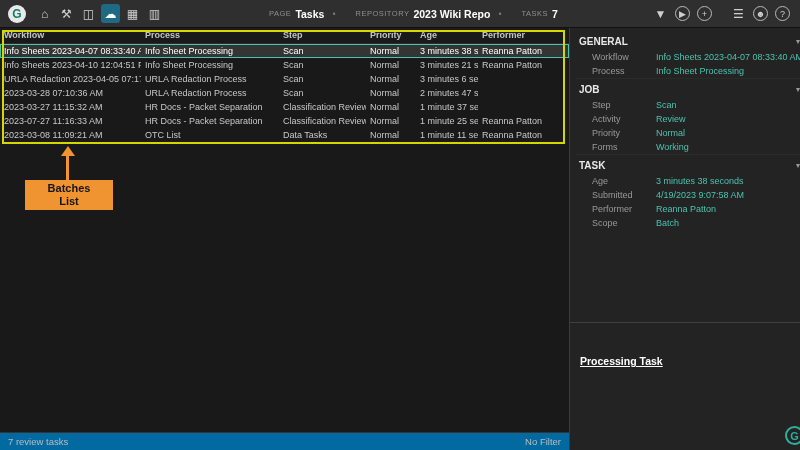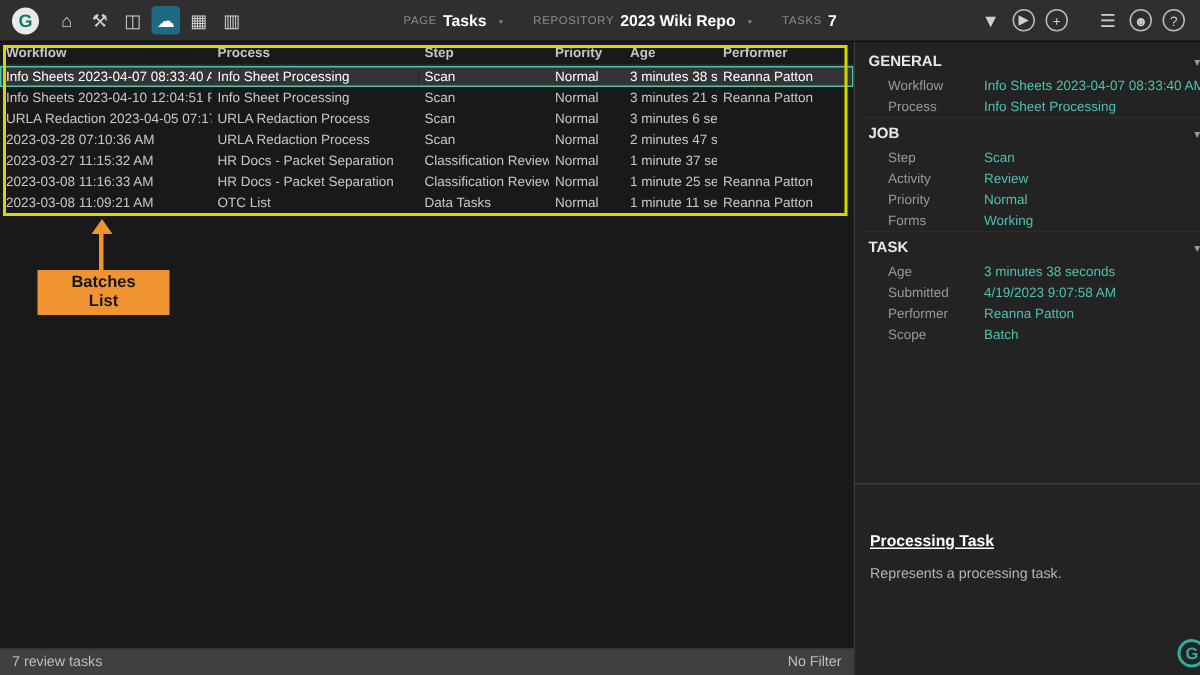--- a/index.html
+++ b/index.html
@@ -43,21 +43,21 @@
                  border:2px solid #d6d600; pointer-events:none; }
   .anno-arrow-head { position:absolute; left:61px; top:118px; width:0; height:0;
                      border-left:7px solid transparent; border-right:7px solid transparent;
                      border-bottom:10px solid #ef9430; }
   .anno-arrow-shaft { position:absolute; left:66px; top:127px; width:3px; height:25px; background:#ef9430; }
   .anno-label { position:absolute; left:25px; top:152px; width:88px; height:30px; background:#ef9430;
                 color:#161616; font-size:11px; font-weight:bold; display:flex; align-items:center;
                 justify-content:center; text-align:center; line-height:13px; padding:0 22px; }
 
   
-  .statusbar { height:18px; flex:none; background:#404040; border-top:1px solid #333;
+  .statusbar { height:18px; flex:none; background:#0369a1; border-top:1px solid #333;
                display:flex; align-items:center; justify-content:space-between;
                padding:0 8px; font-size:9.5px; color:#bdbdbd; }
 
   
   .right { flex:1; background:#232323; display:flex; flex-direction:column; position:relative; }
   .props { padding:3px 8px 0 6px; }
   .prop-group { display:flex; justify-content:space-between; align-items:center; color:#e8e8e8;
                 font-weight:bold; font-size:10px; padding:5px 3px 3px 3px; border-top:1px solid #2b2b2b; }
   .prop-group:first-child { border-top:none; }
   .chev { color:#9a9a9a; font-size:8px; font-weight:normal; }
@@ -167,21 +167,21 @@
               </tr>
               <tr>
                 <td>2023-03-27 11:15:32 AM</td>
                 <td>HR Docs - Packet Separation</td>
                 <td>Classification Review</td>
                 <td>Normal</td>
                 <td>1 minute 37 seconds</td>
                 <td></td>
               </tr>
               <tr>
-                <td>2023-03-08 11:16:33 AM</td>
+                <td>2023-07-27 11:16:33 AM</td>
                 <td>HR Docs - Packet Separation</td>
                 <td>Classification Review</td>
                 <td>Normal</td>
                 <td>1 minute 25 seconds</td>
                 <td>Reanna Patton</td>
               </tr>
               <tr>
                 <td>2023-03-08 11:09:21 AM</td>
                 <td>OTC List</td>
                 <td>Data Tasks</td>
@@ -252,19 +252,18 @@
             <span class="plabel">Performer</span>
             <span class="pvalue">Reanna Patton</span>
           </div>
           <div class="prop-row">
             <span class="plabel">Scope</span>
             <span class="pvalue">Batch</span>
           </div>
         </div>
       <div class="desc">
         <h3>Processing Task</h3>
-        <p>Represents a processing task.</p>
       </div>
       <div class="logo-br">G</div>
     </aside>
 
   </div>
 </div>
 
 </body></html>

